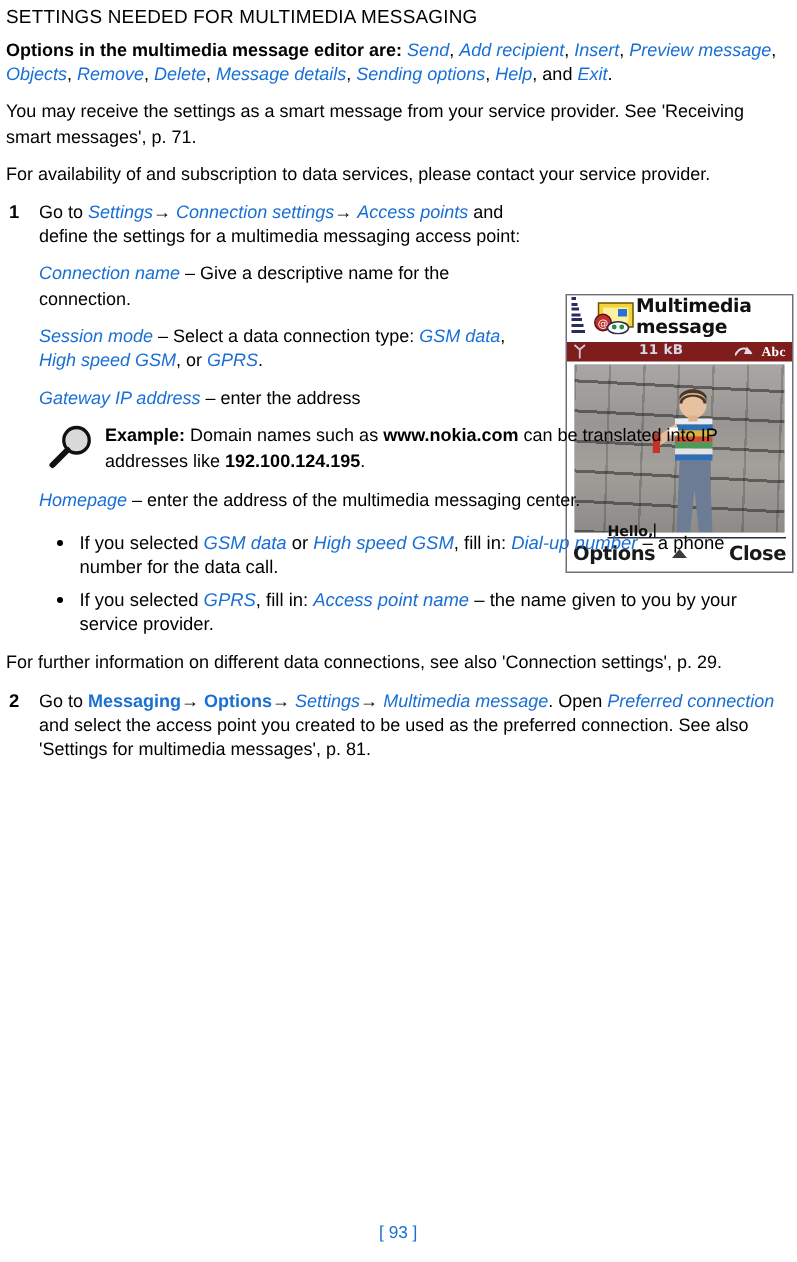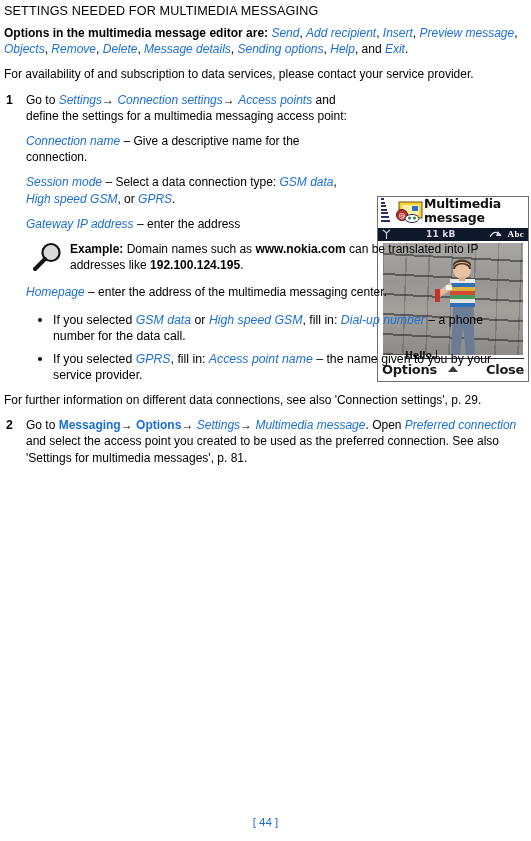--- a/index.html
+++ b/index.html
@@ -164,21 +164,21 @@
     position: absolute;
     left: 16px;
     top: 4px;
     width: 30px;
     height: 22px;
   }
   
   .phone-status {
     position: relative;
     height: 13px;
-    background: #0f172a;
+    background: #7f1d1d;
     color: #d6d6e4;
     font-family: "DejaVu Sans", sans-serif;
     font-size: 9px;
     font-weight: bold;
     line-height: 13px;
   }
   .phone-status .size {
     position: absolute;
     left: 48px;
     top: 0;
@@ -292,20 +292,21 @@
 
 <div class="page">
 
   <h1 class="section-title">SETTINGS NEEDED FOR MULTIMEDIA MESSAGING</h1>
 
   <p class="body">
     <span class="bold">Options in the multimedia message editor are:</span>
     <span class="blue">Send</span><span>, </span><span class="blue">Add recipient</span><span>, </span><span class="blue">Insert</span><span>, </span><span class="blue">Preview message</span><span>, </span><span class="blue">Objects</span><span>, </span><span class="blue">Remove</span><span>, </span><span class="blue">Delete</span><span>, </span><span class="blue">Message details</span><span>, </span><span class="blue">Sending options</span><span>, </span><span class="blue">Help</span><span>, and </span><span class="blue">Exit</span><span>.</span>
   </p>
 
+  <p class="body">You may receive the settings as a smart message from your service provider. See 'Receiving smart messages', p. 71.</p>
 
   <p class="body">For availability of and subscription to data services, please contact your service provider.</p>
 
   <div class="phone-figure">
     <div class="phone-inner">
 
       <div class="phone-header">
 
         <div class="signal-bars">
           <i style="width:3px"></i>
@@ -425,15 +426,15 @@
 
   <p class="body">For further information on different data connections, see also 'Connection settings', p. 29.</p>
 
   <div class="step">
     <span class="step-num">2</span>
     <div class="step-body">
       <p class="body"><span>Go to </span><span class="blue-bold">Messaging</span><span>→</span> <span class="blue-bold">Options</span><span>→</span> <span class="blue">Settings</span><span>→</span> <span class="blue">Multimedia message</span><span>. Open </span><span class="blue">Preferred connection</span><span> and select the access point you created to be used as the preferred connection. See also 'Settings for multimedia messages', p. 81.</span></p>
     </div>
   </div>
 
-  <div class="footer">[ 44 ]</div>
+  <div class="footer">[ 93 ]</div>
 
 </div>
 
 </body></html>

